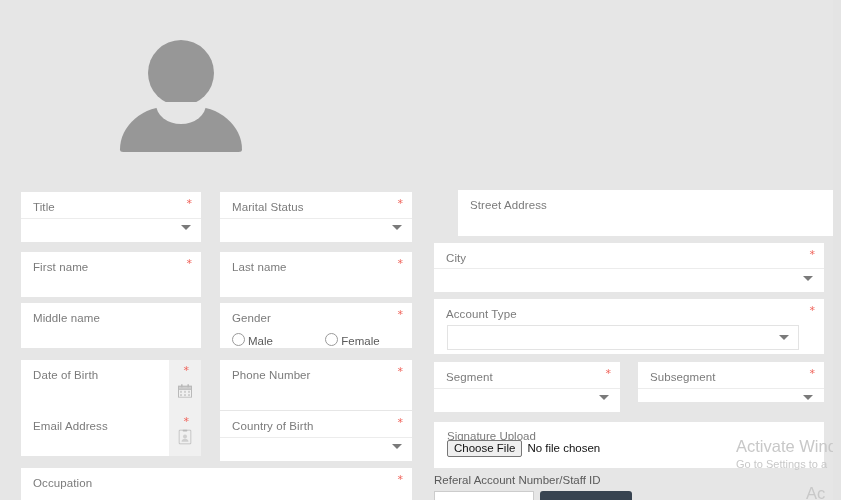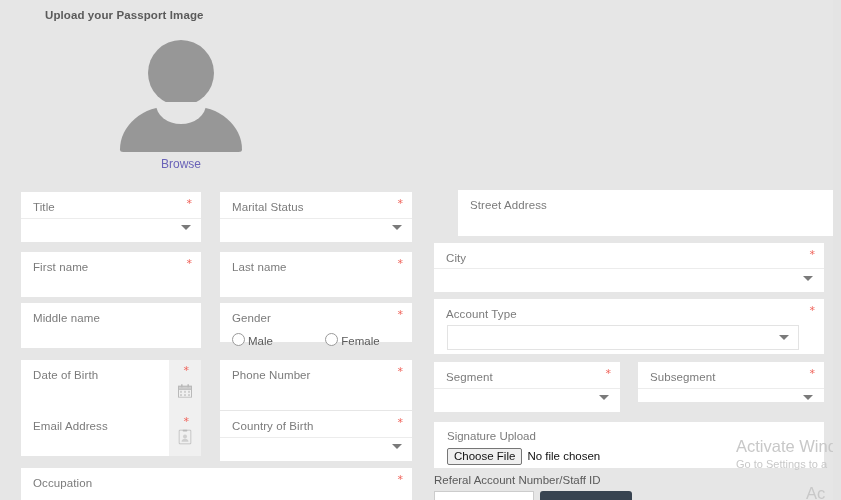--- a/index.html
+++ b/index.html
@@ -74,21 +74,21 @@
   .radio{
     display:inline-block;width:11px;height:11px;border:1px solid #9a9a9a;
     border-radius:50%;vertical-align:-1px;background:#fff;margin-right:3px;
   }
   .radio-gap{display:inline-block;width:46px;}
 
   
   .sig-label{
     position:absolute;left:13px;top:8px;font-size:11.5px;color:#7b7b7b;
   }
-  .file-row{position:absolute;left:13px;top:24px;white-space:nowrap;}
+  .file-row{position:absolute;left:13px;top:16px;white-space:nowrap;}
   .choose-btn{
     display:inline-block;border:1px solid #767676;background:#efefef;
     font-size:11.5px;color:#111;padding:1px 6px 2px;border-radius:2px;
     font-family:"Liberation Sans",sans-serif;cursor:pointer;
   }
   .no-file{font-size:11.5px;color:#111;margin-left:5px;}
 
   
   .ref-label{
     position:absolute;left:434px;top:474px;font-size:11.5px;color:#5a5a5a;
@@ -106,28 +106,26 @@
   .wm{position:absolute;color:#c8c8c8;pointer-events:none;white-space:nowrap;}
   .wm1{left:736px;top:437px;font-size:16.5px;}
   .wm2{left:736px;top:458px;font-size:11px;}
   .wm3{left:806px;top:484px;font-size:16.5px;}
 </style>
 </head>
 <body>
 
 <div class="page">
 
-  <div class="upload-title">Upload your Passport Image</div>
 
   <div class="avatar-wrap">
     <div class="avatar-head"></div>
     <div class="avatar-body"></div>
     <div class="avatar-notch"></div>
   </div>
-  <div class="browse-link">Browse</div>
 
   <div class="fld" style="left:21px;top:192px;width:180px;height:50px;">
     <div class="fld-label">Title</div>
     <div class="req">*</div>
     <div class="underline" style="top:26px;"></div>
     <div class="caret" style="right:10px;top:33px;"></div>
   </div>
 
   <div class="fld" style="left:21px;top:252px;width:180px;height:45px;padding-left:48px;">
     <div class="fld-label">First name</div>
@@ -182,21 +180,21 @@
     <div class="req">*</div>
     <div class="underline" style="top:26px;"></div>
     <div class="caret" style="right:10px;top:33px;"></div>
   </div>
 
   <div class="fld" style="left:220px;top:252px;width:192px;height:45px;">
     <div class="fld-label">Last name</div>
     <div class="req">*</div>
   </div>
 
-  <div class="fld" style="left:220px;top:303px;width:192px;height:39px;">
+  <div class="fld" style="left:220px;top:303px;width:192px;height:45px;">
     <div class="fld-label">Gender</div>
     <div class="req">*</div>
     <div class="radio-row">
       <span><span class="radio"></span><span>Male</span></span>
       <span class="radio-gap"></span>
       <span><span class="radio"></span><span>Female</span></span>
     </div>
   </div>
 
   <div class="fld" style="left:220px;top:360px;width:192px;height:50px;text-decoration:underline;">

